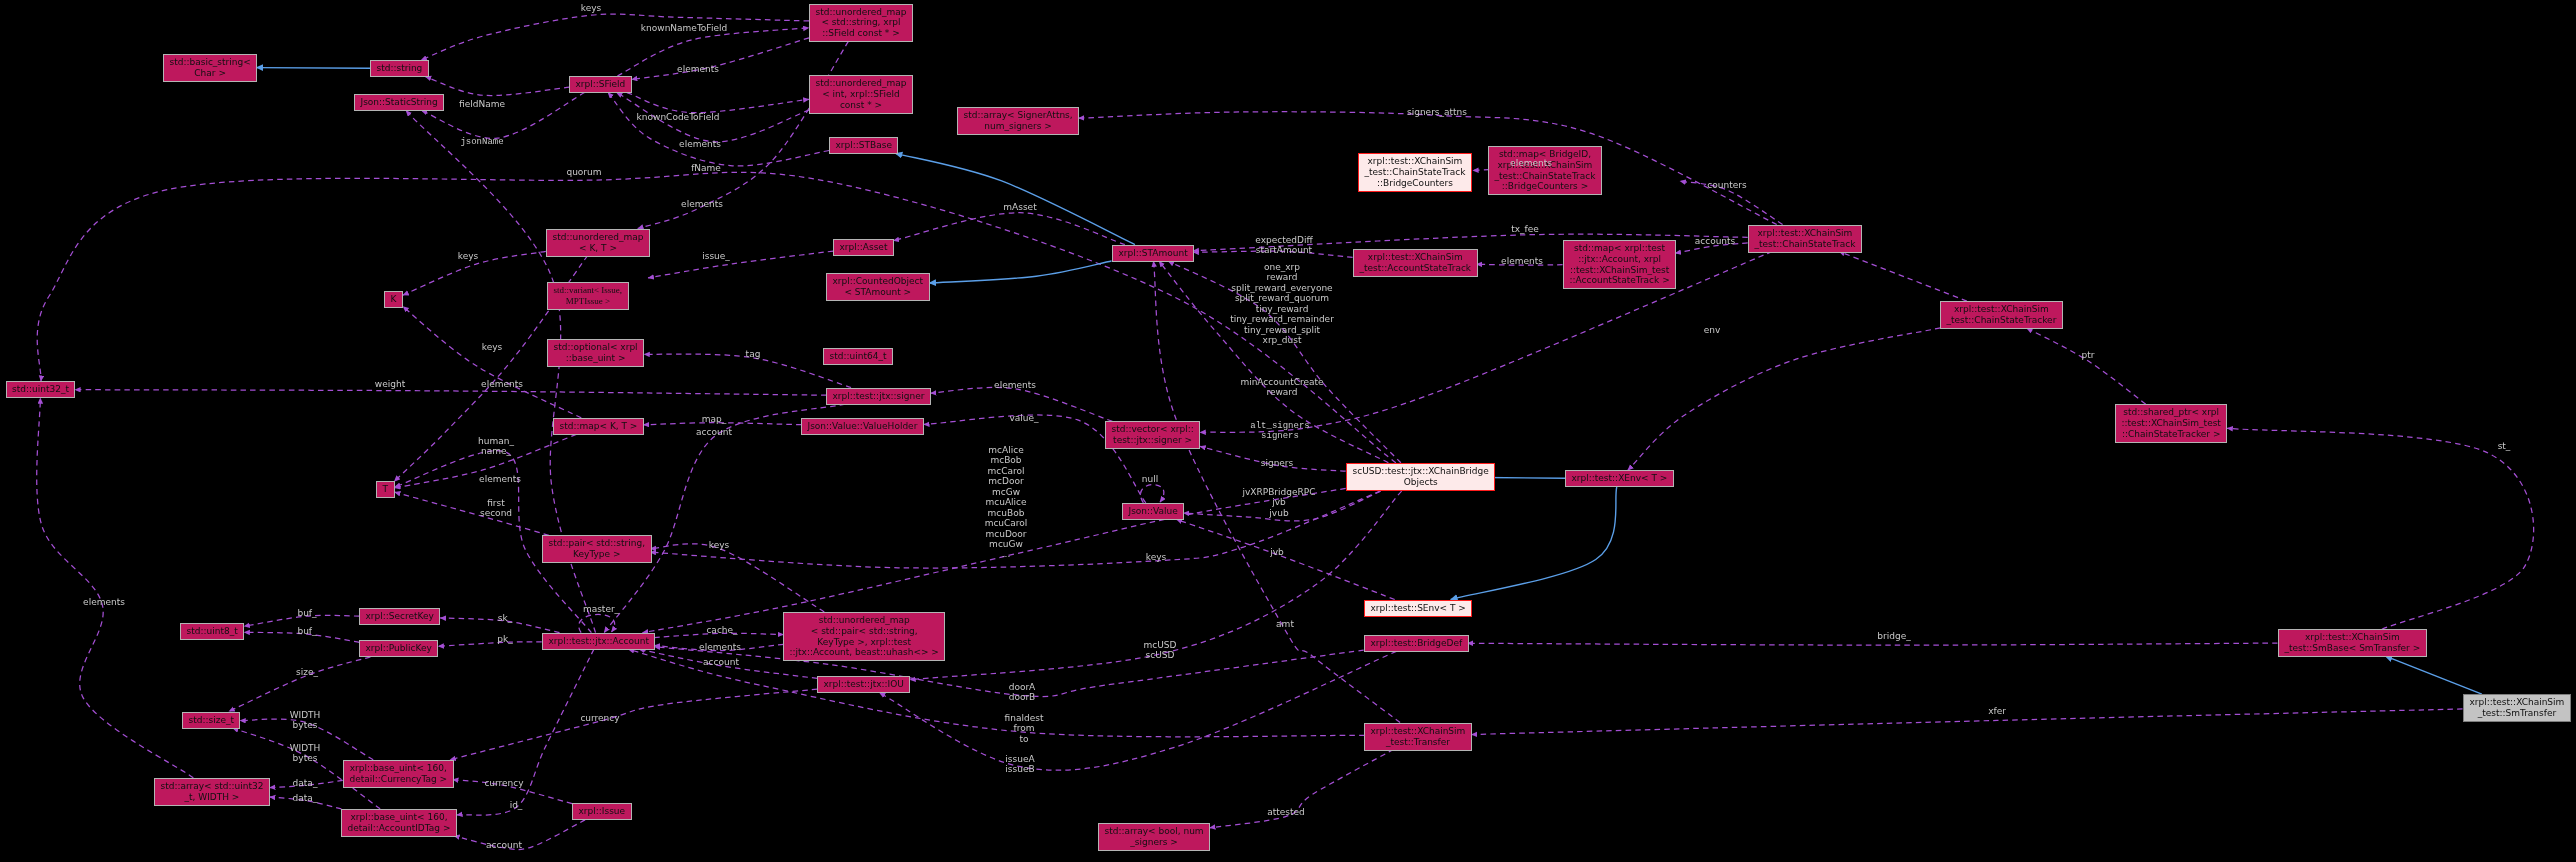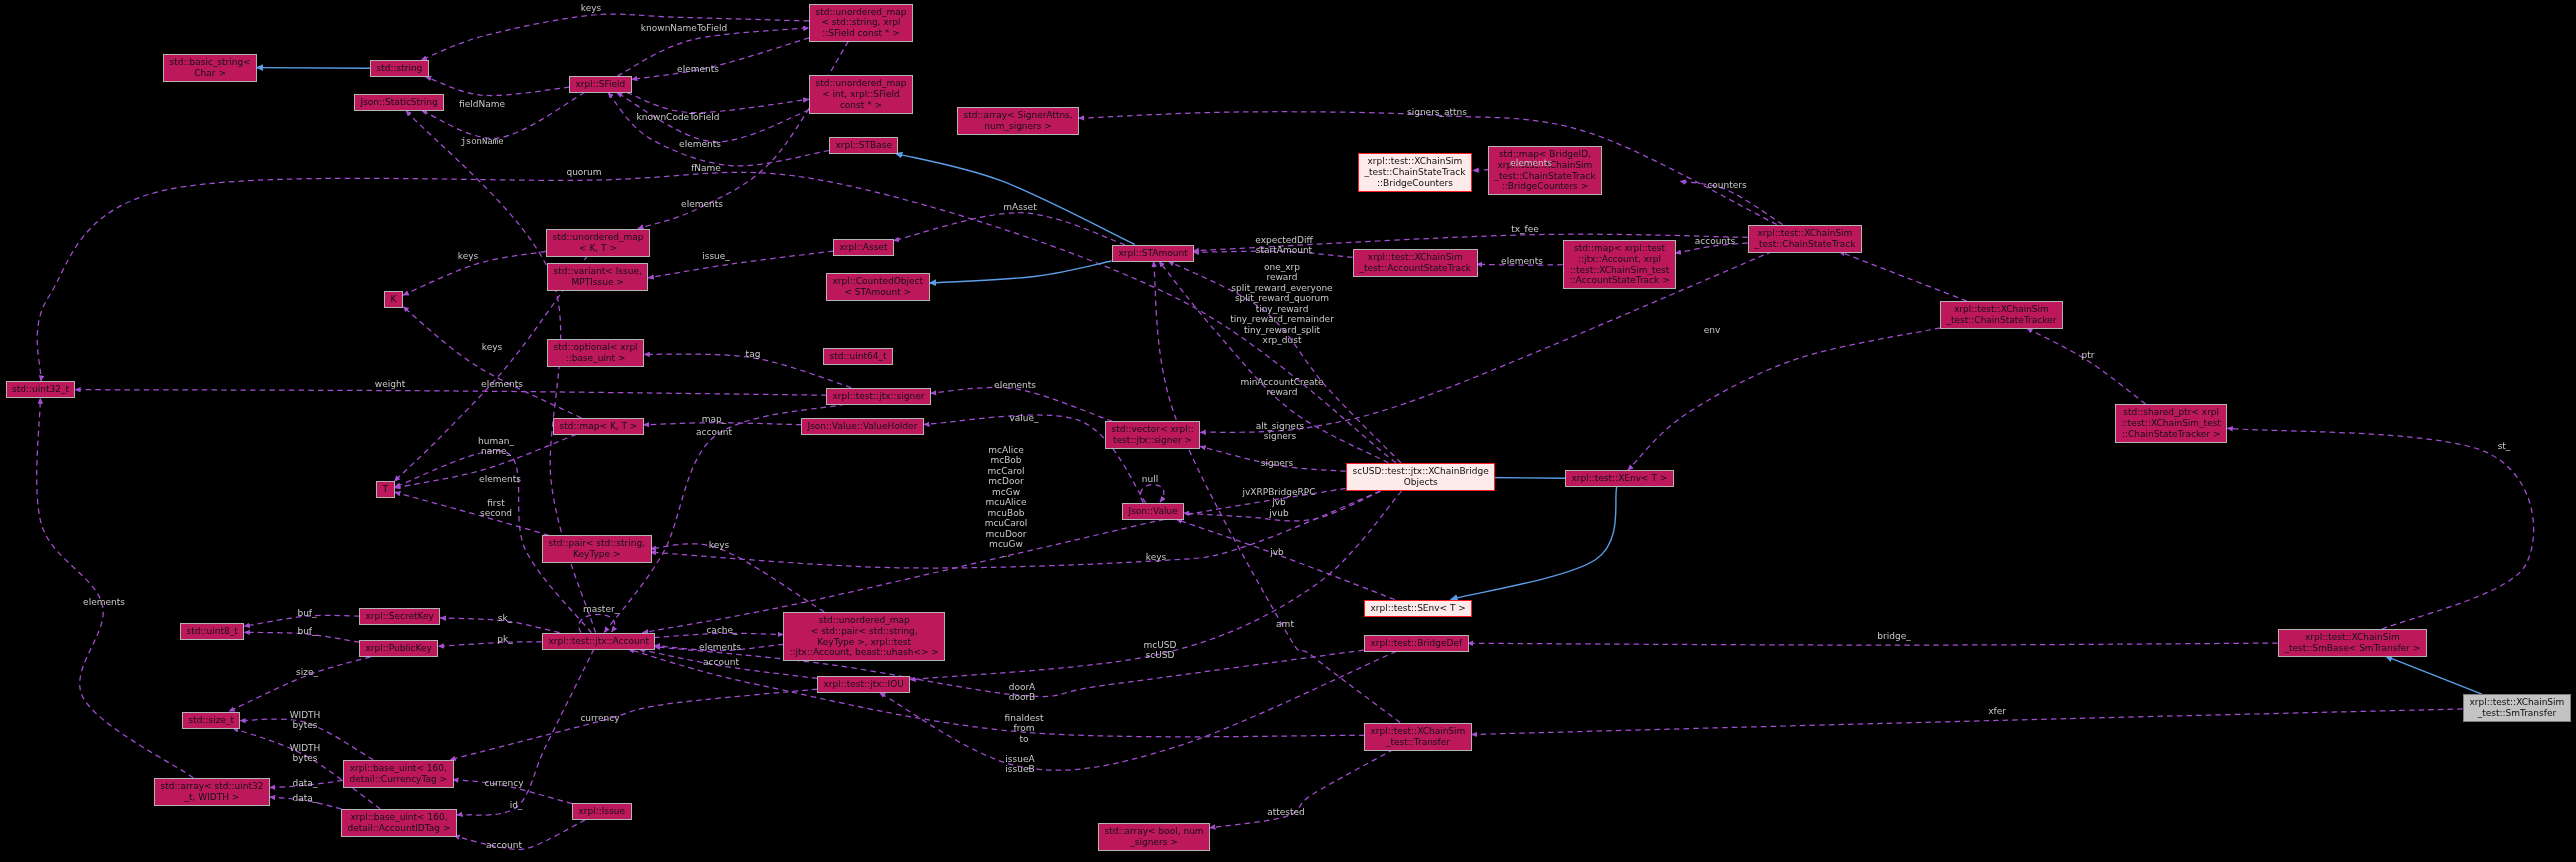--- a/index.html
+++ b/index.html
@@ -120,21 +120,21 @@
 &lt; std::string, xrpl
 ::SField const * &gt;</div>
       <div class="node normal" style="left: 809px; top: 75px;">std::unordered_map
 &lt; int, xrpl::SField
 const * &gt;</div>
       <div class="node normal" style="left: 957px; top: 107px;">std::array&lt; SignerAttns,
 num_signers &gt;</div>
       <div class="node normal" style="left: 829px; top: 137px;">xrpl::STBase</div>
       <div class="node normal" style="left: 546px; top: 229px;">std::unordered_map
 &lt; K, T &gt;</div>
-      <div class="node normal" style="left: 547px; top: 263px;">std::variant&lt; Issue,
+      <div class="node normal" style="left: 547px; top: 282px; font-family: Liberation Serif, serif;">std::variant&lt; Issue,
 MPTIssue &gt;</div>
       <div class="node normal" style="left: 384px; top: 291px;">K</div>
       <div class="node normal" style="left: 547px; top: 339px;">std::optional&lt; xrpl
 ::base_uint &gt;</div>
       <div class="node normal" style="left: 823px; top: 348px;">std::uint64_t</div>
       <div class="node normal" style="left: 833px; top: 239px;">xrpl::Asset</div>
       <div class="node normal" style="left: 826px; top: 273px;">xrpl::CountedObject
 &lt; STAmount &gt;</div>
       <div class="node normal" style="left: 1112px; top: 245px;">xrpl::STAmount</div>
       <div class="node normal" style="left: 826px; top: 388px;">xrpl::test::jtx::signer</div>
@@ -234,21 +234,21 @@
 mcuDoor
 mcuGw
 ...</span>
       <span class="edge-label" style="left: 1150px; top: 479px;">null</span>
       <span class="edge-label" style="left: 1279px; top: 503px;">jvXRPBridgeRPC
 jvb
 jvub</span>
       <span class="edge-label" style="left: 1277px; top: 552px;">jvb</span>
       <span class="edge-label" style="left: 1156px; top: 557px;">keys</span>
       <span class="edge-label" style="left: 719px; top: 545px;">keys</span>
-      <span class="edge-label" style="left: 1280px; top: 431px;">alt_signers
+      <span class="edge-label" style="left: 1280px; top: 431px; font-family: Liberation Mono, monospace;">alt_signers
 signers</span>
       <span class="edge-label" style="left: 1277px; top: 463px;">signers</span>
       <span class="edge-label" style="left: 1284px; top: 245px;">expectedDiff
 startAmount</span>
       <span class="edge-label" style="left: 1282px; top: 304px;">one_xrp
 reward
 split_reward_everyone
 split_reward_quorum
 tiny_reward
 tiny_reward_remainder

